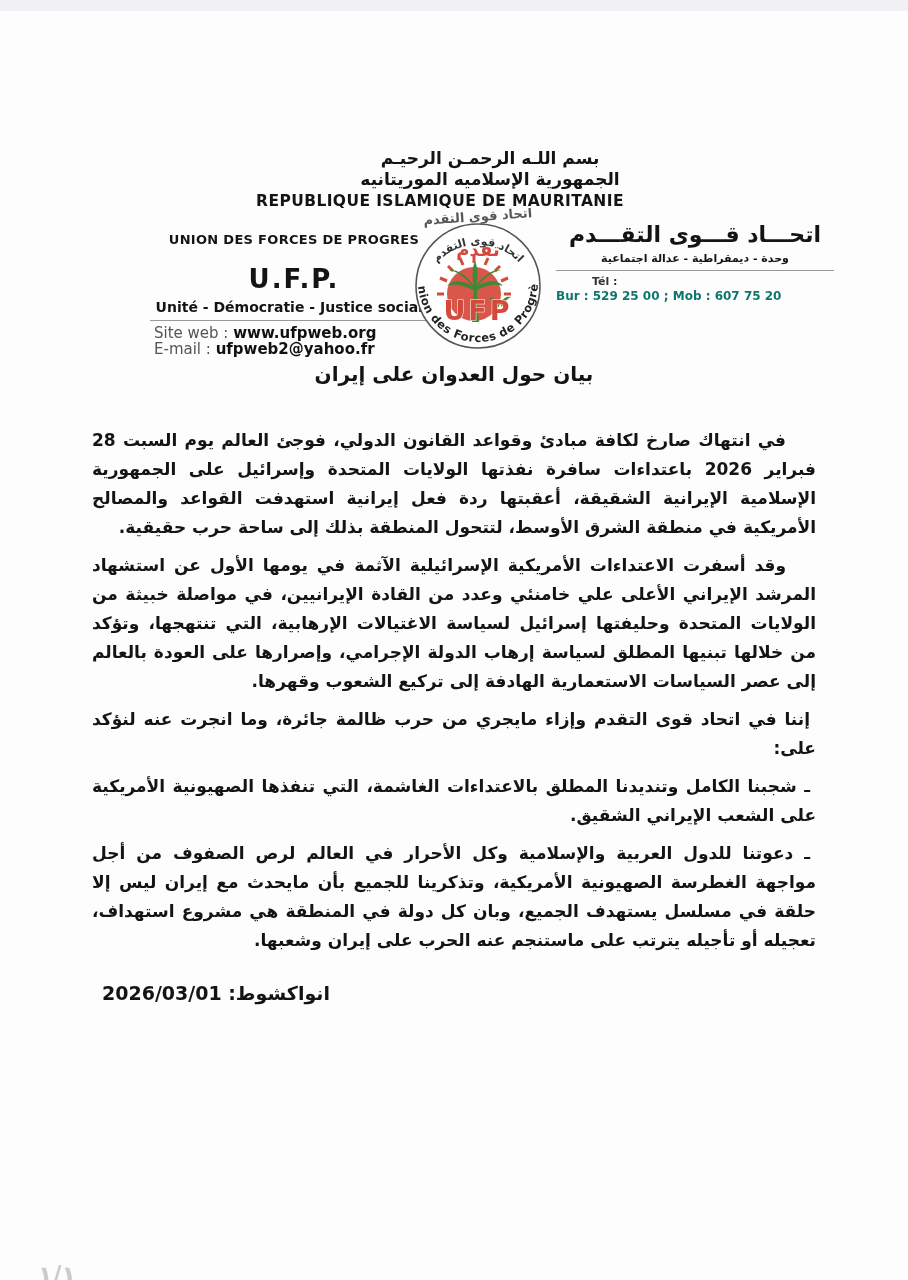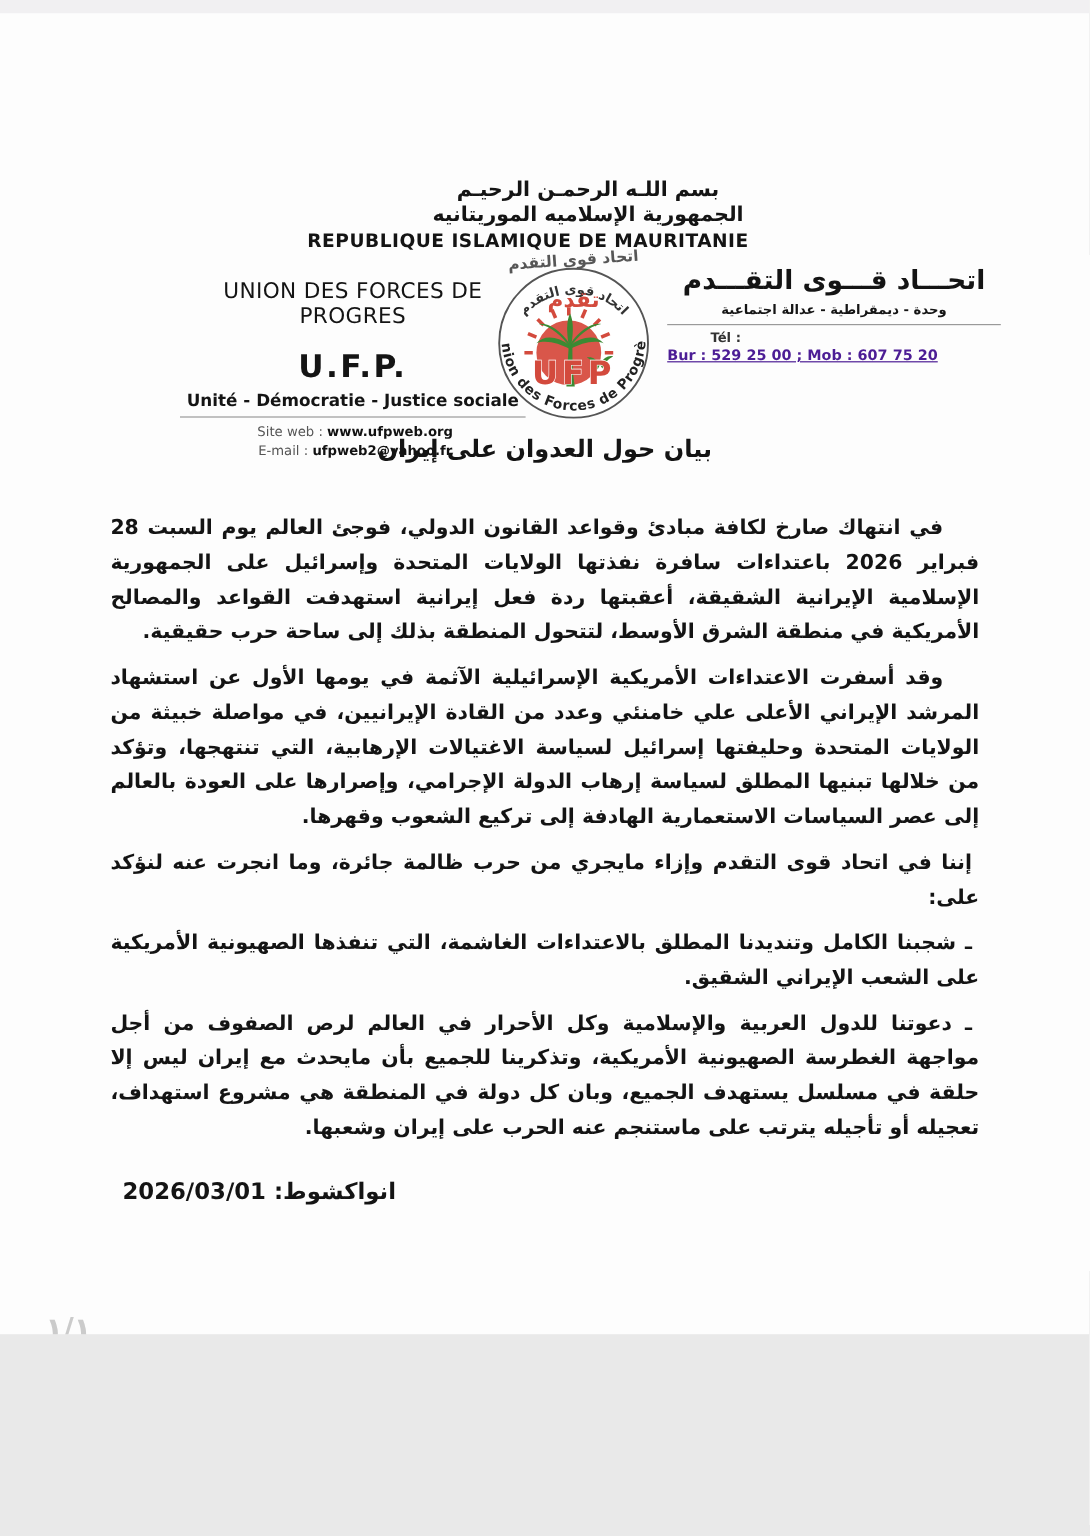--- a/index.html
+++ b/index.html
@@ -1,18 +1,18 @@
 <!DOCTYPE html>
 <html><head>
 <meta charset="utf-8">
 <style>
   html,body { margin:0; padding:0; background:#e9e9e9; }
   .page {
     position:relative;
-    width:908px; height:1112px;
+    width:908px; height:1280px;
     margin:0 auto;
     background:#fdfdfd;
     overflow:hidden;
     font-family:"DejaVu Sans", sans-serif;
     color:#141414;
   }
   .top-strip {
     position:absolute; top:0; left:0; right:0; height:11px;
     background:#f1f0f2;
   }
@@ -25,37 +25,37 @@
   }
   .republic-fr {
     font-weight:bold; font-size:15.5px; letter-spacing:0.4px; margin-top:2px;
     transform:translateX(-14px);
   }
 
   
   .lh-left {
     position:absolute; left:150px; top:232px; width:288px; text-align:center;
   }
-  .lh-left .org-fr { font-weight:normal; font-size:18px; letter-spacing:0.3px; }
+  .lh-left .org-fr { font-weight:bold; font-size:13px; letter-spacing:0.3px; }
   .lh-left .acronym { font-weight:bold; font-size:26px; margin-top:17px; letter-spacing:2px; }
   .lh-left .motto-fr { font-weight:bold; font-size:14px; margin-top:5px; }
   .lh-sep { border:none; border-top:1.5px solid #9a9a9a; margin:5px 0 4px 0; }
-  .contact-line { text-align:center; font-size:11px; line-height:16px; padding-left:4px; }
+  .contact-line { text-align:left; font-size:15px; line-height:16px; padding-left:4px; }
   .contact-line .lbl { color:#555; font-weight:normal; }
   .contact-line .val { color:#111; font-weight:bold; }
 
   .lh-logo { position:absolute; left:404px; top:208px; width:148px; height:148px; }
 
   .lh-right { position:absolute; left:556px; top:222px; width:278px; text-align:center; direction:rtl; }
   .lh-right .org-ar { font-weight:bold; font-size:22px; line-height:26px; }
   .lh-right .taqaddum { font-weight:bold; font-size:25px; line-height:30px; }
   .lh-right .motto-ar { font-weight:bold; font-size:11px; margin-top:4px; }
   .tel-block { direction:ltr; text-align:left; margin-top:4px; }
   .tel-label { font-weight:bold; font-size:11px; color:#333;margin-left:36px; }
-  .tel-line { font-weight:bold; font-size:12px; color:#4c1d95; margin-top:1px;text-decoration:underline; }
+  .tel-line { font-weight:bold; font-size:12px; color:#0f766e; margin-top:1px; }
 
   
   .doc-title {
     position:absolute; top:350px; left:0; right:0;
     margin:12px; text-align:center; direction:rtl;
     font-size:20px; font-weight:bold;
   }
   .body {
     position:absolute; top:390px; left:92px; width:724px;
     direction:rtl; text-align:justify;

